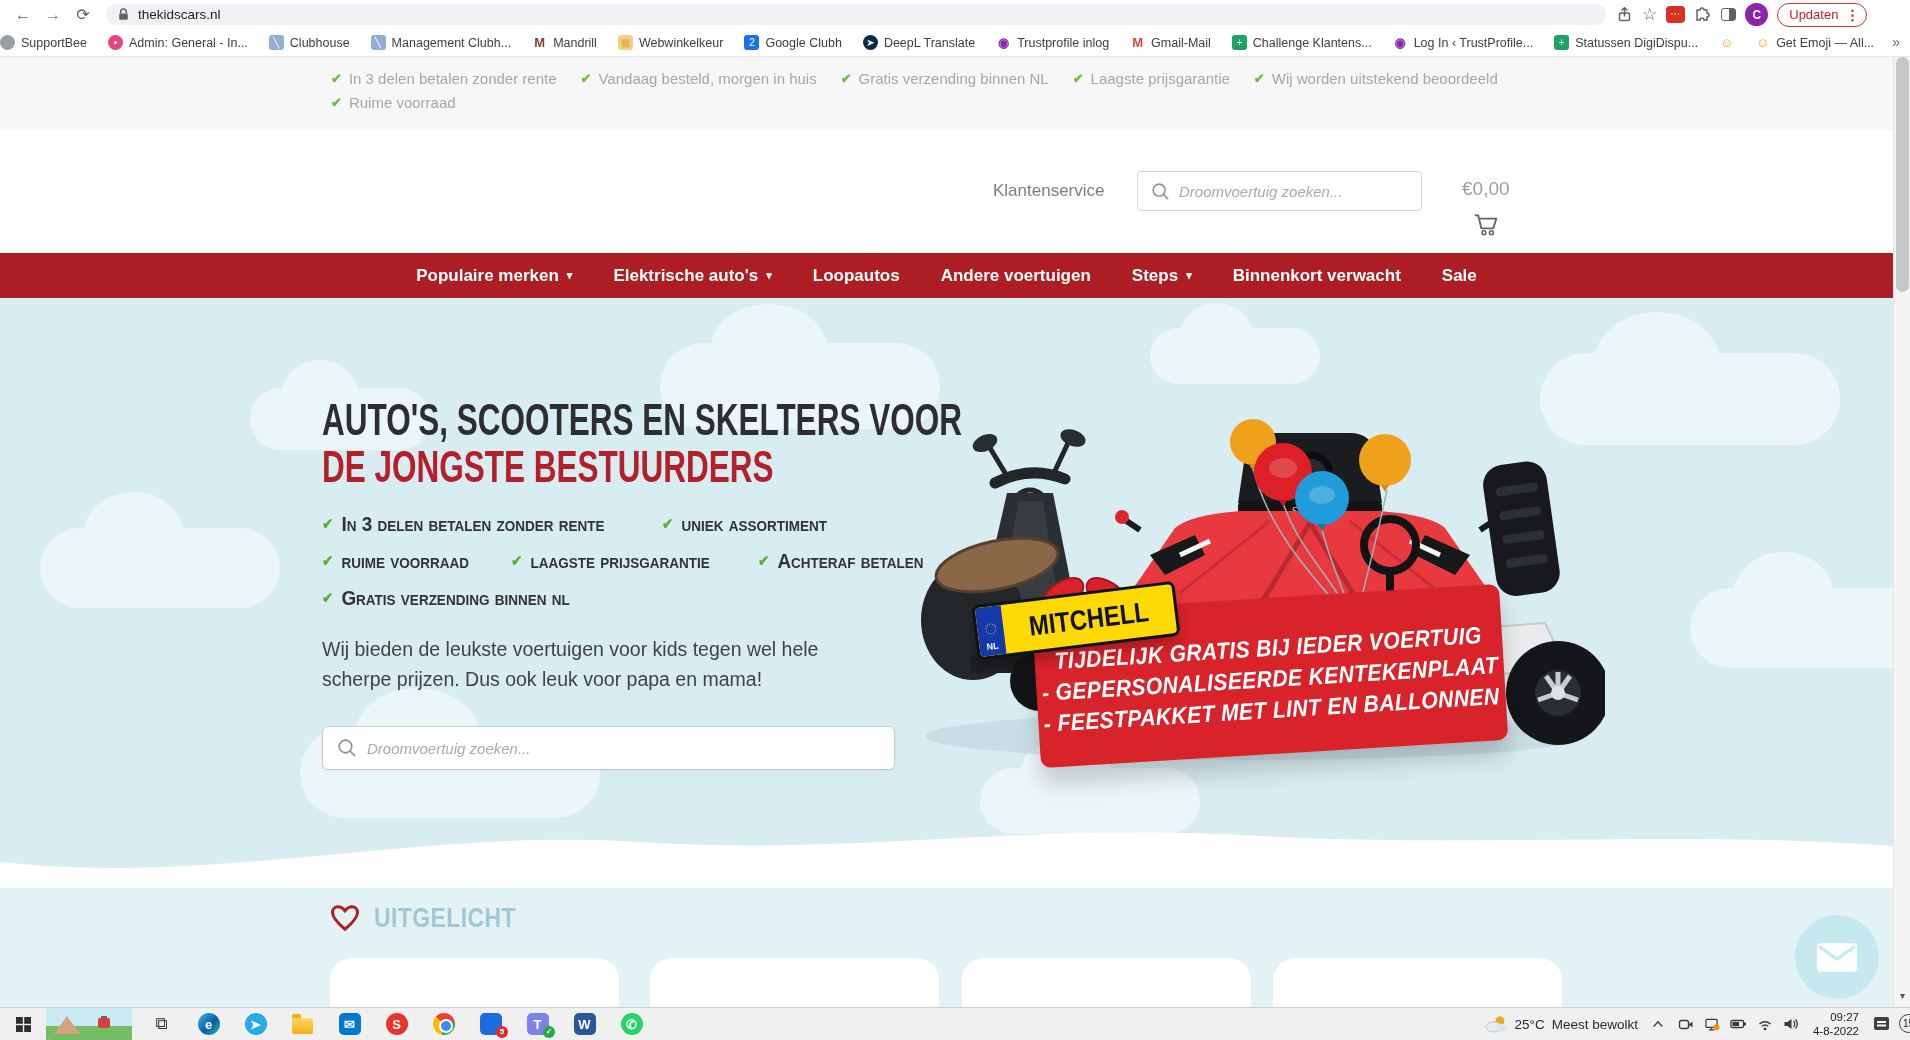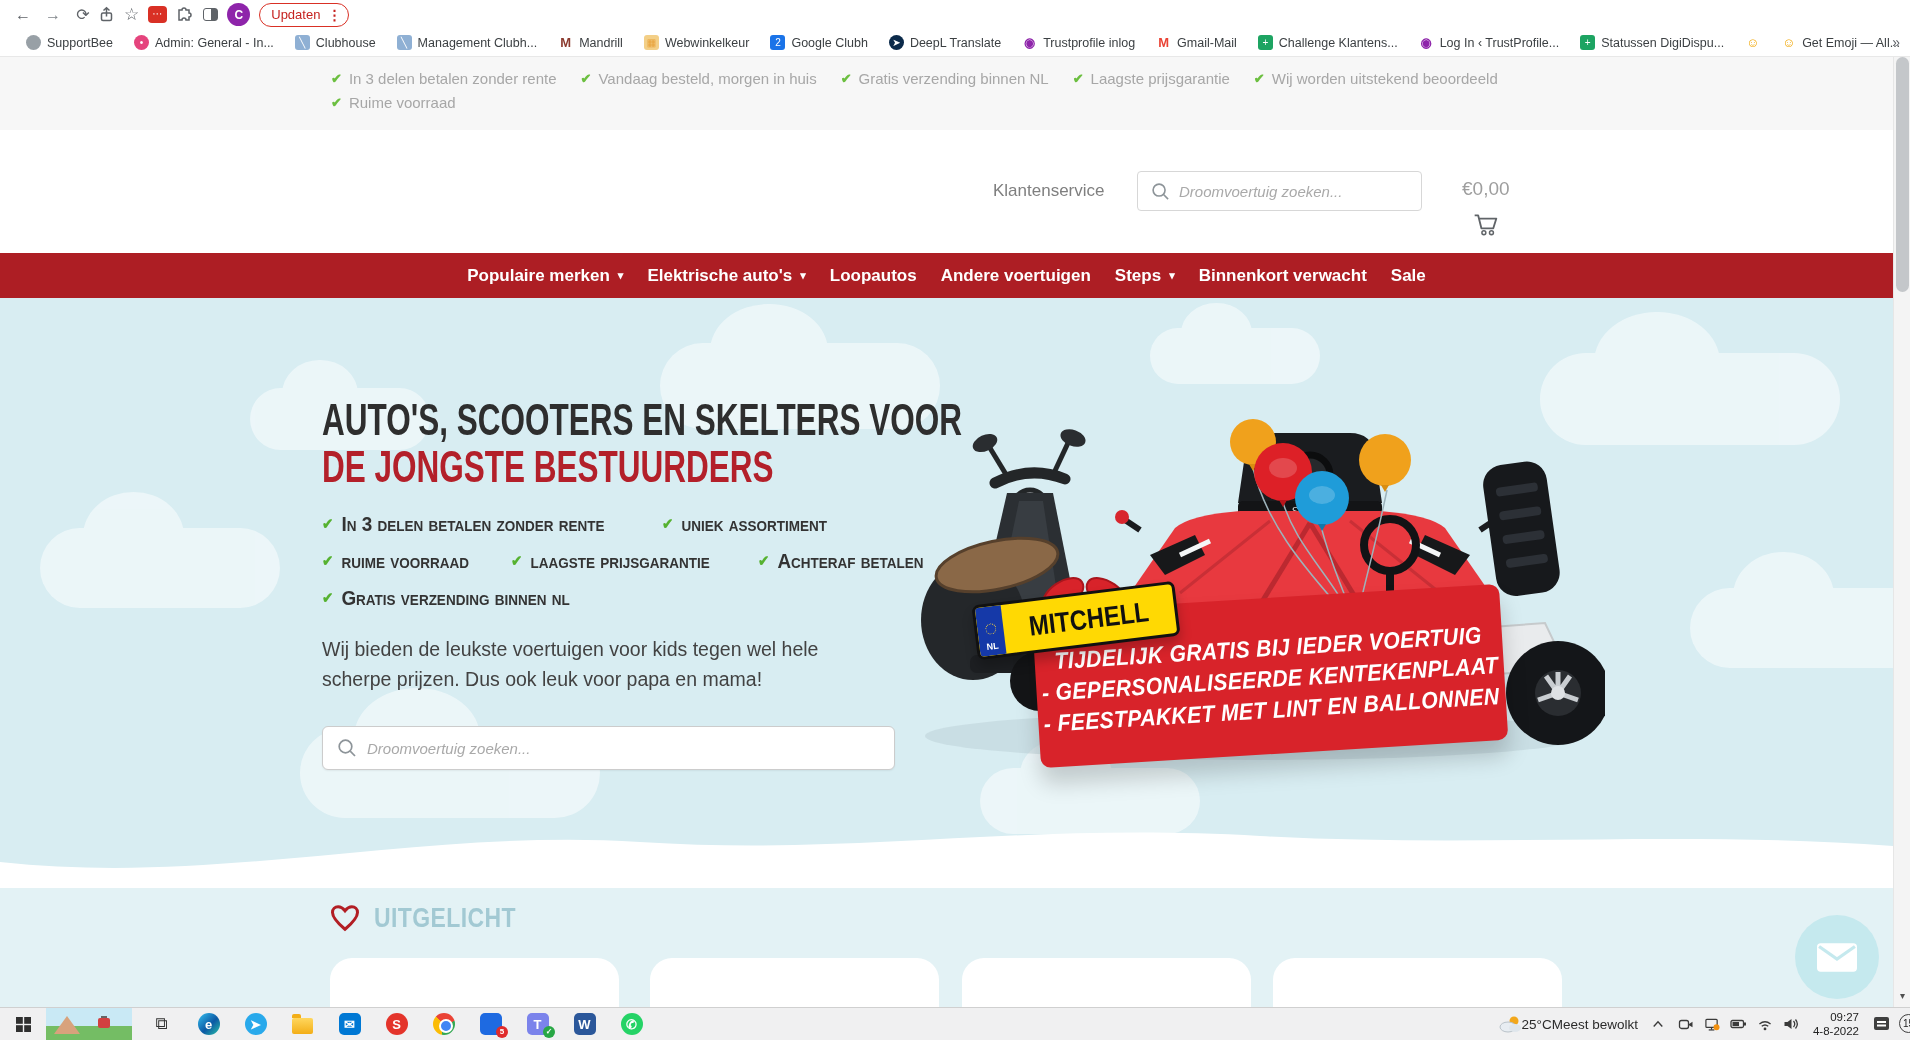--- a/index.html
+++ b/index.html
@@ -21,21 +21,21 @@
   .sidebar-ic { position:relative; width:15px; height:13px; border:1.6px solid #5f6368; border-radius:3px; }
   .sidebar-ic::after { content:""; position:absolute; right:0; top:0; bottom:0; width:45%; background:#5f6368; }
   .avatar { width:23px; height:23px; border-radius:50%; background:#8e24aa; color:#fff; font-size:12px;
             display:flex; align-items:center; justify-content:center; font-weight:bold; }
   .updaten { display:flex; align-items:center; border:1.5px solid #d93025; border-radius:15px;
              height:24px; padding:0 7px 0 11px; }
   .updaten .lbl { color:#c5221f; font-size:13px; }
   .updaten .dots { color:#c5221f; font-size:14px; margin-left:7px; font-weight:bold; }
 
   .bookmarks { position:absolute; top:29px; left:0; width:1910px; height:28px; background:#fff;
-               border-bottom:1px solid #e8e8e8; display:flex; align-items:center; padding:0 26px; }
+               border-bottom:1px solid #e8e8e8; display:flex; align-items:center; padding:0 0; }
   .bm { display:flex; align-items:center; gap:6px; margin-right:21px; white-space:nowrap; }
   .bm .lbl { font-size:12.5px; color:#3c4043; }
   .bm .lbl:empty { display:none; }
   .bm-ic { width:15px; height:15px; display:flex; align-items:center; justify-content:center;
            font-size:10px; color:#fff; flex:0 0 auto; }
   .ic-circle { border-radius:50%; }
   .ic-square { border-radius:3px; }
   .ic-plain  { font-size:13px; font-weight:bold; }
   .bm-overflow { margin-left:auto; color:#5f6368; font-size:14px; }
 
@@ -56,21 +56,21 @@
   .search-box { position:absolute; display:flex; align-items:center; gap:9px; background:#fff;
                 border:1px solid #d7d7d7; border-radius:4px; padding:0 13px; }
   .hd-search { left:1137px; top:41px; width:285px; height:40px; }
   .search-box input { border:none; outline:none; flex:1; font-size:15px; font-style:italic;
                       color:#555; background:transparent; font-family:"Liberation Sans",sans-serif; }
   .search-box input::placeholder { color:#a9a9a9; }
   .cart { position:absolute; left:1462px; top:48px; display:flex; align-items:center; gap:11px;flex-direction:column; }
   .cart .amount { font-size:19px; color:#9e9e9e; }
 
   .main-nav { position:absolute; top:196px; left:0; width:100%; height:45px; background:#ad1e24;
-              display:flex; align-items:center; justify-content:center; gap:24px; }
+              display:flex; align-items:center; justify-content:center; gap:41px; }
   .nav-item { display:flex; align-items:center; gap:8px; color:#fff; font-size:17px; font-weight:bold; }
   .nav-item .caret { font-size:11px; }
   .nav-item .caret:empty { display:none; }
 
   
   .hero { position:absolute; top:241px; left:0; width:100%; height:590px; background:#d8edf2; overflow:hidden; }
   .cloud { position:absolute; background:#fff; opacity:.5; border-radius:999px; }
   .cloud::before { content:""; position:absolute; left:18%; top:-45%; width:42%; height:110%;
                    background:#fff; border-radius:50%; }
   .hero-inner { position:absolute; left:322px; top:98px; width:575px; }
@@ -156,21 +156,21 @@
   .app-chrome { border-radius:50%;
                 background:conic-gradient(from -45deg,#ea4335 0 33%,#34a853 0 66%,#fbbc05 0 100%); }
   .app-chrome::after { content:""; position:absolute; left:6px; top:6px; width:10px; height:10px;
                        background:#4285f4; border:2px solid #fff; border-radius:50%; }
   .app-badge { position:absolute; right:6px; bottom:3px; min-width:12px; height:12px; border-radius:50%;
                font-size:8px; color:#fff; display:flex; align-items:center; justify-content:center;
                font-weight:bold; padding:0 2px; }
   .app-badge:empty { display:none; }
 
   .tray { margin-left:auto; display:flex; align-items:center; gap:13px; padding-right:8px; height:33px; }
-  .tray-weather { display:flex; align-items:center; }
+  .tray-weather { display:flex; align-items:center; gap:7px; }
   .tray-txt { font-size:13.5px; color:#2b2b2b; }
   .tray-ics { display:flex; align-items:center; gap:10px; }
   .clock { text-align:right; font-size:11.5px; color:#222; line-height:1.25; }
   .notif { position:relative; width:28px; height:22px; margin-left:2px; }
   .notif .sq { position:absolute; left:0; top:4px; width:15px; height:13px; background:#3f3f3f; border-radius:2px; }
   .notif .sq::after { content:""; position:absolute; left:3px; top:4px; width:9px; height:1.5px;
                       background:#fff; box-shadow:0 3.5px 0 #fff; }
   .notif .cnt { position:absolute; left:25px; top:1px; width:19px; height:19px; border:1.2px solid #3f3f3f;
                 border-radius:50%; background:#f0f0f1; font-size:10px; color:#222; display:flex;
                 align-items:center; justify-content:center; }
@@ -178,20 +178,27 @@
 </head>
 <body>
 
 <div class="screen">
 
   <div class="chrome">
     <div class="toolbar">
       <span class="tb-btn" style="margin-left:8px">←</span>
       <span class="tb-btn fwd">→</span>
       <span class="tb-btn">⟳</span>
+      <div class="omnibox">
+        <svg width="15" height="15" viewBox="0 0 16 16">
+          <path d="M5,7 V5 a3,3 0 0 1 6,0 V7" fill="none" stroke="#5f6368" stroke-width="1.6"></path>
+          <rect x="3.4" y="7" width="9.2" height="6.6" rx="1.4" fill="#5f6368"></rect>
+        </svg>
+        <span class="url">thekidscars.nl</span>
+      </div>
       <div class="tb-right">
         <svg width="17" height="17" viewBox="0 0 17 17">
           <rect x="3.5" y="7" width="10" height="7.5" rx="1.5" fill="none" stroke="#5f6368" stroke-width="1.5"></rect>
           <path d="M8.5,10.5 V2 M5.5,4.5 L8.5,1.8 L11.5,4.5" fill="none" stroke="#5f6368" stroke-width="1.5"></path>
         </svg>
         <span style="font-size:17px;color:#5f6368">☆</span>
         <span class="ext-red">⋯</span>
         <svg width="18" height="18" viewBox="0 0 18 18">
           <path d="M3,7 h3 a2,2 0 1 1 4,0 h3 v3 a2,2 0 1 1 0,4 v3 h-3 a2,2 0 1 0 -4,0 h-3 z" transform="translate(0,-3)" fill="none" stroke="#5f6368" stroke-width="1.5"></path>
         </svg>

